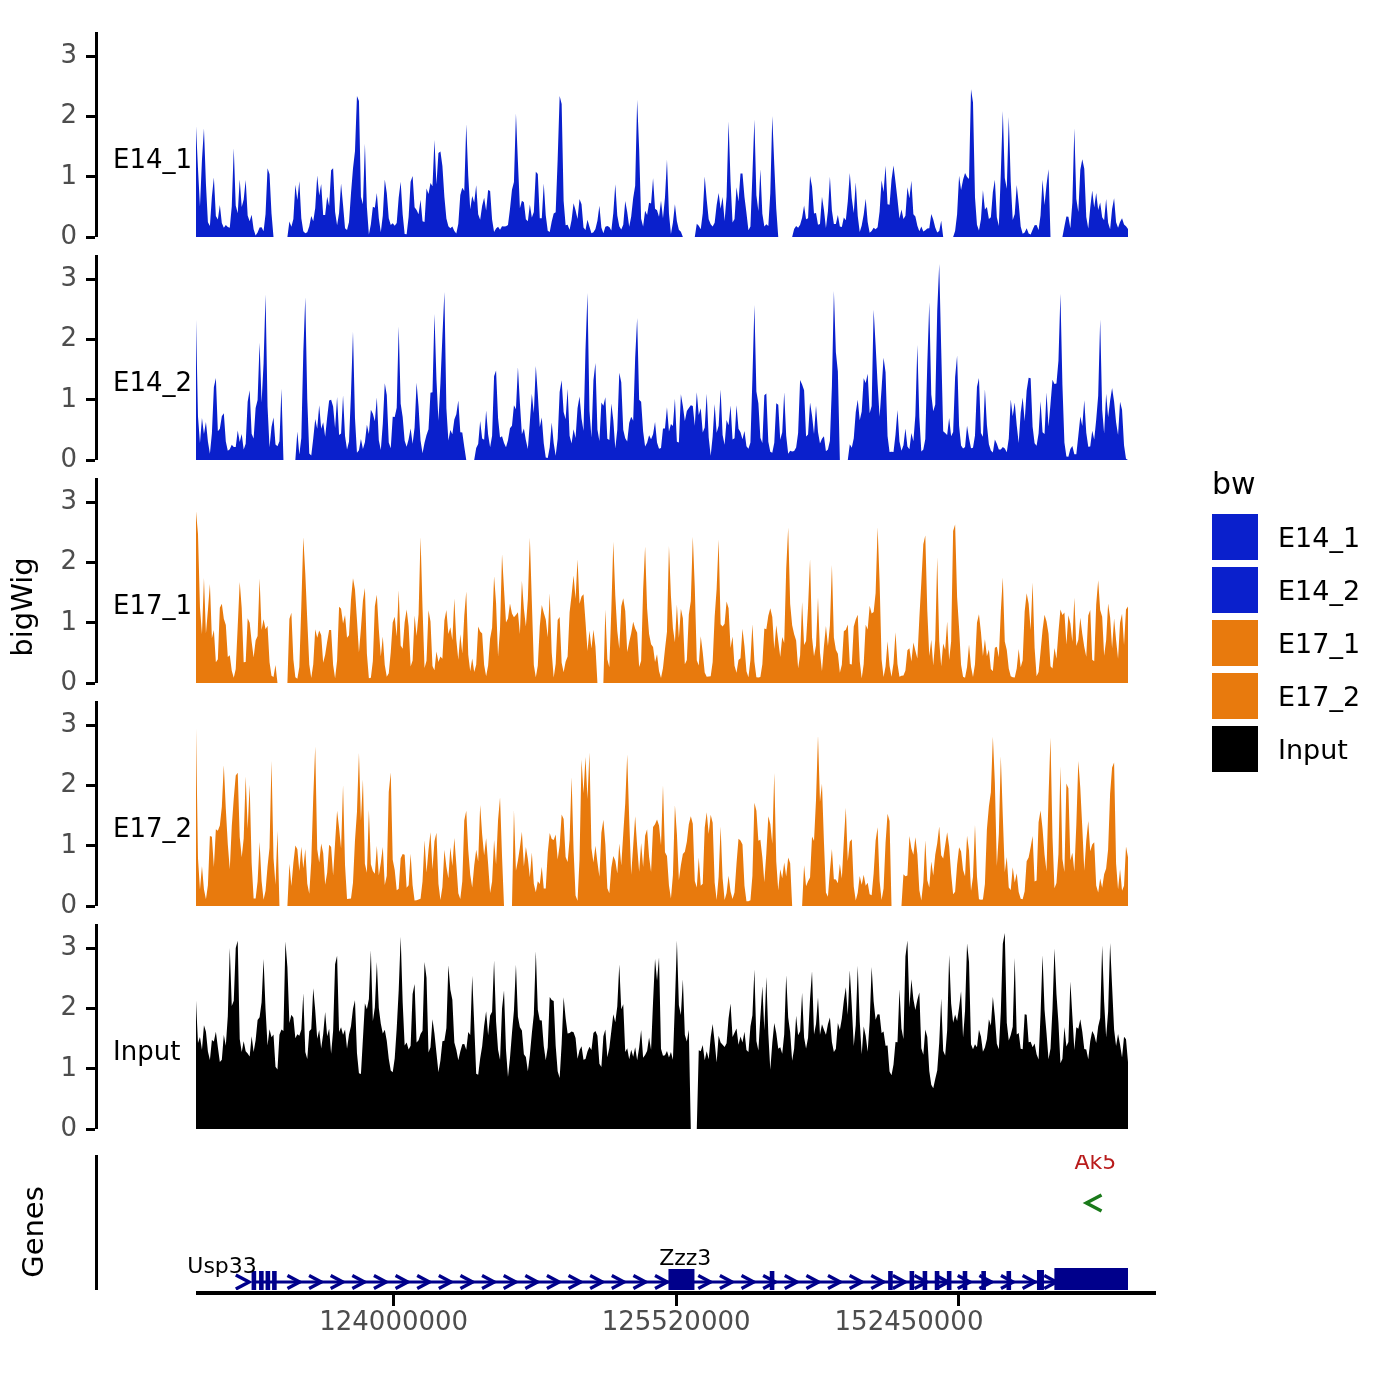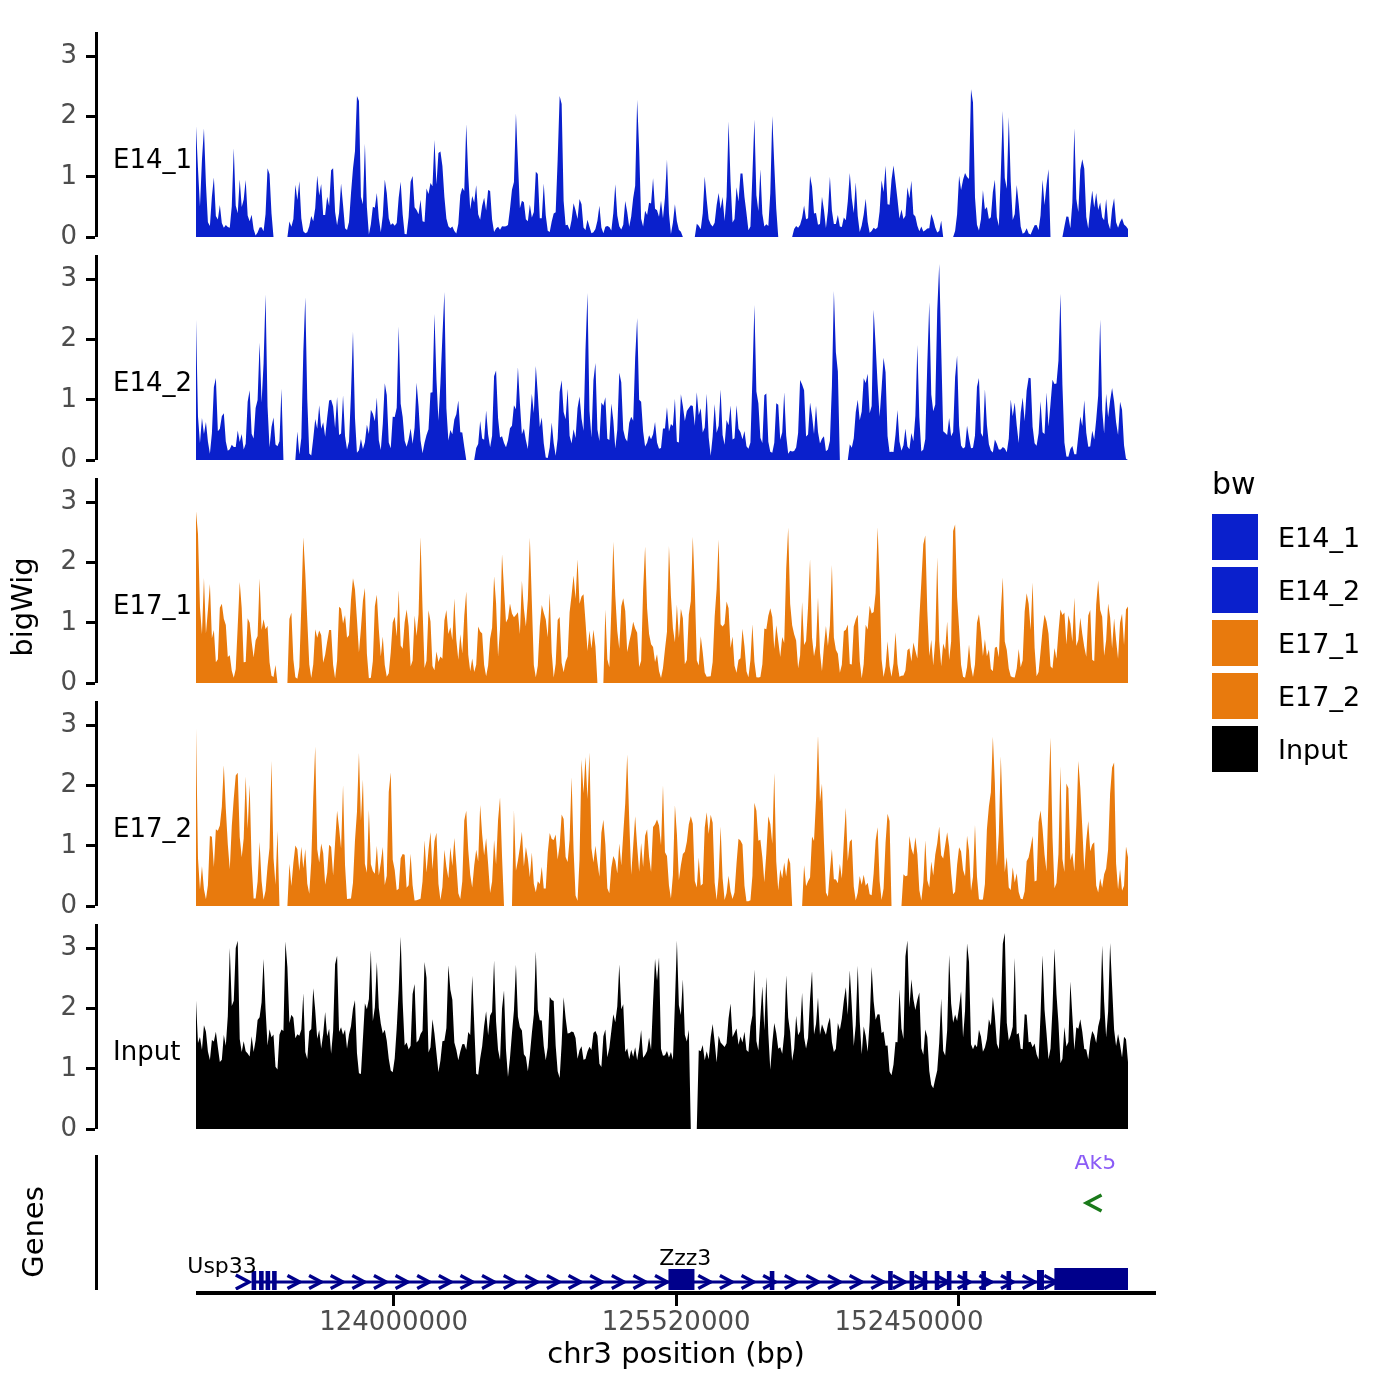--- a/index.html
+++ b/index.html
@@ -203,34 +203,33 @@
           <rect x="848.856" y="116" width="4.6" height="22" fill="#00008b"></rect>
           <rect x="864.6999999999999" y="116" width="4.6" height="22" fill="#00008b"></rect>
           <rect x="883.3399999999999" y="116" width="4.6" height="22" fill="#00008b"></rect>
           <rect x="908.5039999999999" y="116" width="4.6" height="22" fill="#00008b"></rect>
           <rect x="938.96" y="115" width="7" height="24" fill="#00008b"></rect>
           <rect x="956.3720000000001" y="113" width="73.628" height="28" fill="#00008b"></rect>
           <path d="M1003.516,40 L988.3159999999999,48 L1003.516,56" fill="none" stroke="#1a7a1a" stroke-width="3.4" stroke-linejoin="miter"></path>
         </svg>
         <div class="gene-label" style="color: rgb(0, 0, 0); left: 89.3px; top: 98.1px; width: 120px; ">Usp33</div>
         <div class="gene-label" style="color: rgb(0, 0, 0); left: 527.3px; top: 90px; width: 120px; text-align: center;">Zzz3</div>
-        <div class="gene-label" style="color: #8b5cf6; left: 937.4px; top: -5.8px; width: 120px; text-align: center;">Ak5</div>
+        <div class="gene-label" style="color: #b91c1c; left: 937.4px; top: -5.8px; width: 120px; text-align: center;">Ak5</div>
       </div>
   </div>
 
   <div class="xaxis-line" style="left:196px;top:1291px;width:960px;"></div>
   <div id="xticks">
       <div class="xtick" style="left: 392.2px; top: 1295px;"></div>
       <div class="xlabel" style="left: 273.7px; top: 1306px; width: 240px;">124000000</div>
       <div class="xtick" style="left: 674.6px; top: 1295px;"></div>
       <div class="xlabel" style="left: 556.1px; top: 1306px; width: 240px;">125520000</div>
       <div class="xtick" style="left: 957px; top: 1295px;"></div>
       <div class="xlabel" style="left: 789px; top: 1306px; width: 240px;">152450000</div>
     </div>
-  <div class="axis-title-x" style="left:376px;top:1336px;width:600px;">chr3 position (bp)</div>
 
   <div class="legend" style="left:1212px;top:430px;width:180px;height:290px;margin-top:36px;">
     <div class="legend-title" style="left:0px;top:0px;">bw</div>
     <div id="legend-rows">
         <div class="legend-row" style="left: 0px; top: 48px;">
           <div class="legend-key" style="background: rgb(10, 32, 204);"></div>
           <div class="legend-text">E14_1</div>
         </div>
         <div class="legend-row" style="left: 0px; top: 101px;">
           <div class="legend-key" style="background: rgb(10, 32, 204);"></div>

